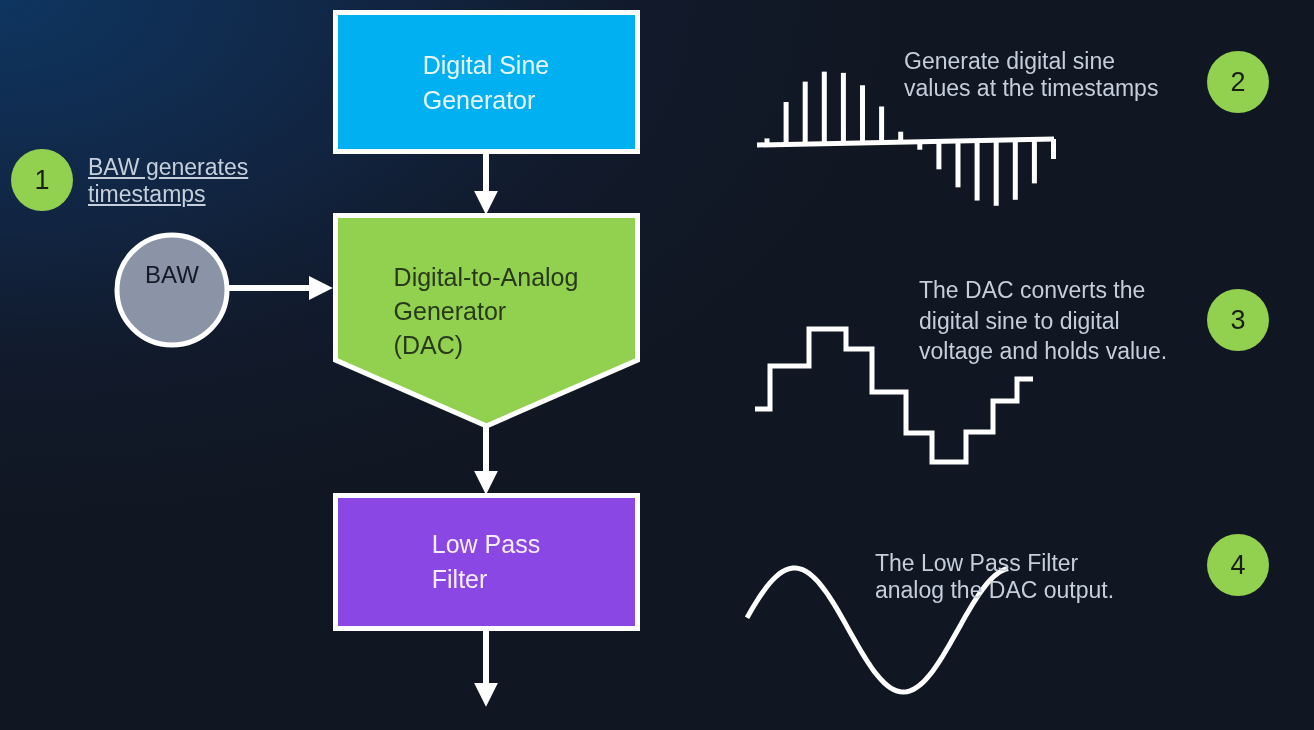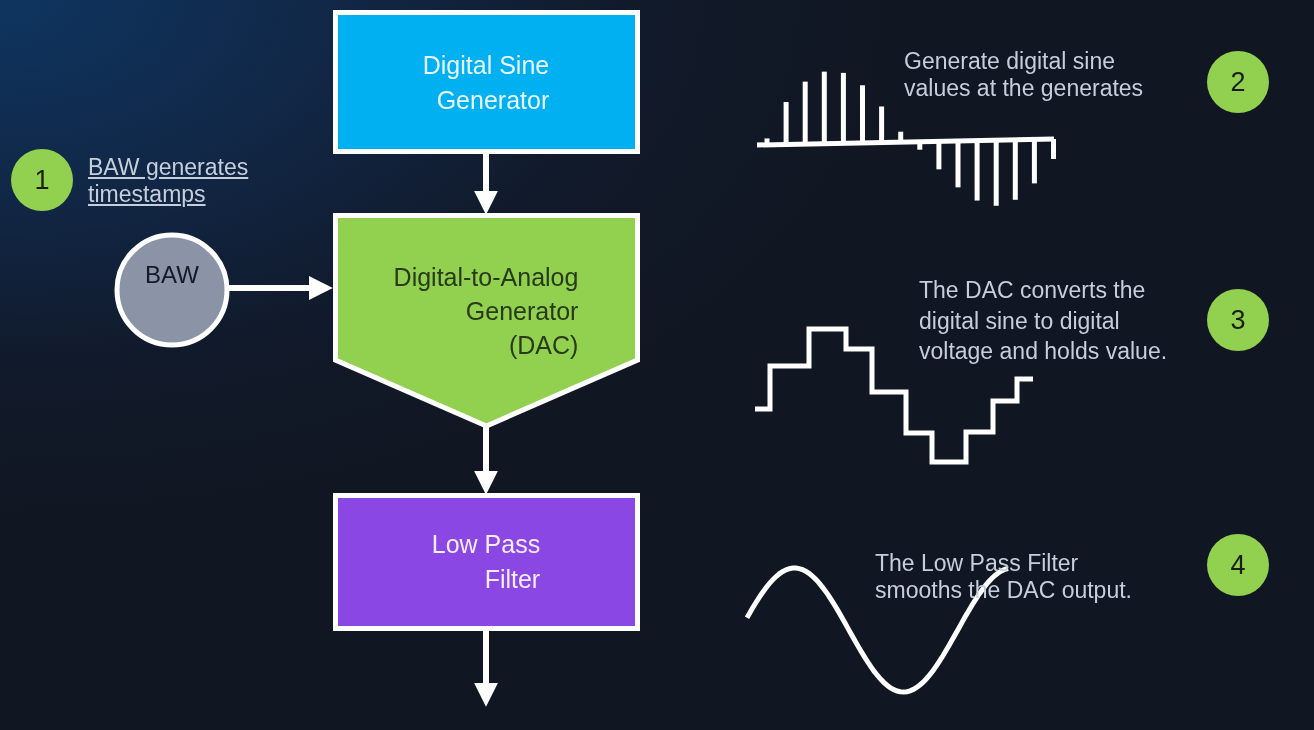--- a/index.html
+++ b/index.html
@@ -4,21 +4,21 @@
 <style>
   html, body { margin: 0; padding: 0; }
   body {
     width: 1314px; height: 730px; overflow: hidden; position: relative;
     background: radial-gradient(ellipse 900px 520px at 0px 0px, #0e3560 0%, #112848 35%, #111a2b 70%, #111722 100%);
     font-family: "Liberation Sans", sans-serif;
   }
   #diagram { position: absolute; left: 0; top: 0; }
   .box-label {
     position: absolute; display: flex; align-items: center; justify-content: center;
-    text-align: right; font-size: 25px; line-height: 35px; white-space: pre-line;
+    text-align: left; font-size: 25px; line-height: 35px; white-space: pre-line;
   }
   .caption {
     position: absolute; color: #c5cfdc; font-size: 23px; line-height: 27px; white-space: pre-line;
   }
   .badge {
     position: absolute; width: 62px; height: 62px; border-radius: 50%;
     background: #92d050; color: #1a1f14; font-size: 27px;
     display: flex; align-items: center; justify-content: center;
   }
 </style>
@@ -75,18 +75,18 @@
 <div class="box-label" style="left:117px; top:256px; width:110px; height:36px; color:#141a26; font-size:24px;">BAW</div>
 
 <div class="badge" style="left: 11px; top: 149px; background: rgb(146, 208, 80);">1</div>
 <div class="badge" style="left: 1207px; top: 51px; background: rgb(146, 208, 80);">2</div>
 <div class="badge" style="left: 1207px; top: 289px; background: rgb(146, 208, 80);">3</div>
 <div class="badge" style="left: 1207px; top: 534px; background: rgb(146, 208, 80);">4</div>
 
 <div class="caption" style="left:88px; top:154px;text-decoration:underline;">BAW generates
 timestamps</div>
 <div class="caption" style="left:904px; top:48px;">Generate digital sine
-values at the generates</div>
+values at the timestamps</div>
 <div class="caption" style="left:919px; top:275px; line-height:30.5px;">The DAC converts the
 digital sine to digital
 voltage  and holds value.</div>
 <div class="caption" style="left:875px; top:550px;">The Low Pass Filter
-smooths the DAC output.</div>
+analog the DAC output.</div>
 
 </body></html>

